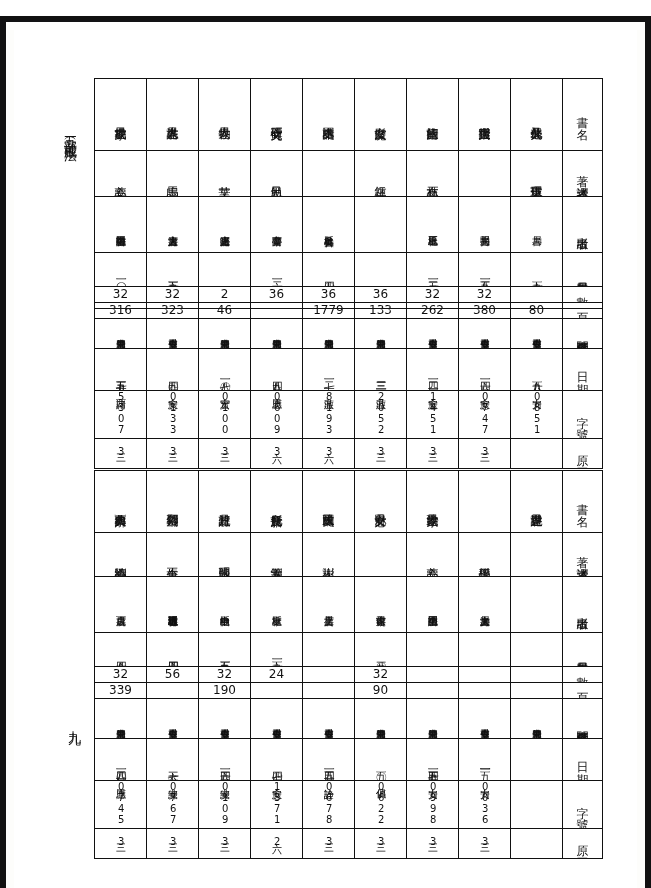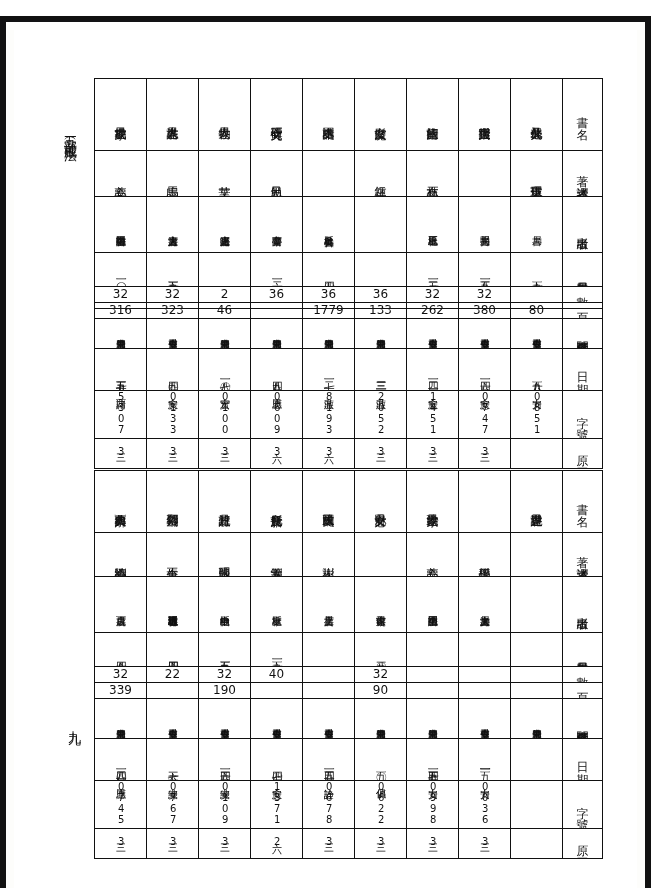--- a/index.html
+++ b/index.html
@@ -295,23 +295,23 @@
       <td><span class="num">五六一</span></td>
       <td></td>
       <td><span class="num">三八〇</span></td>
       <td></td>
       <td></td>
       <td></td>
       <td><span class="v hdr">出版年月日</span></td>
     </tr>
     <tr style="height:16px">
       <td><span class="hnum">32</span></td>
-      <td><span class="hnum">22</span></td>
-      <td><span class="hnum">32</span></td>
-      <td><span class="hnum">40</span></td>
+      <td><span class="hnum">56</span></td>
+      <td><span class="hnum">32</span></td>
+      <td><span class="hnum">24</span></td>
       <td></td>
       <td><span class="hnum">32</span></td>
       <td></td>
       <td></td>
       <td></td>
       <td><span class="v hdr">數　量</span></td>
     </tr>
     <tr style="height:16px">
       <td><span class="hnum">339</span></td>
       <td></td>

